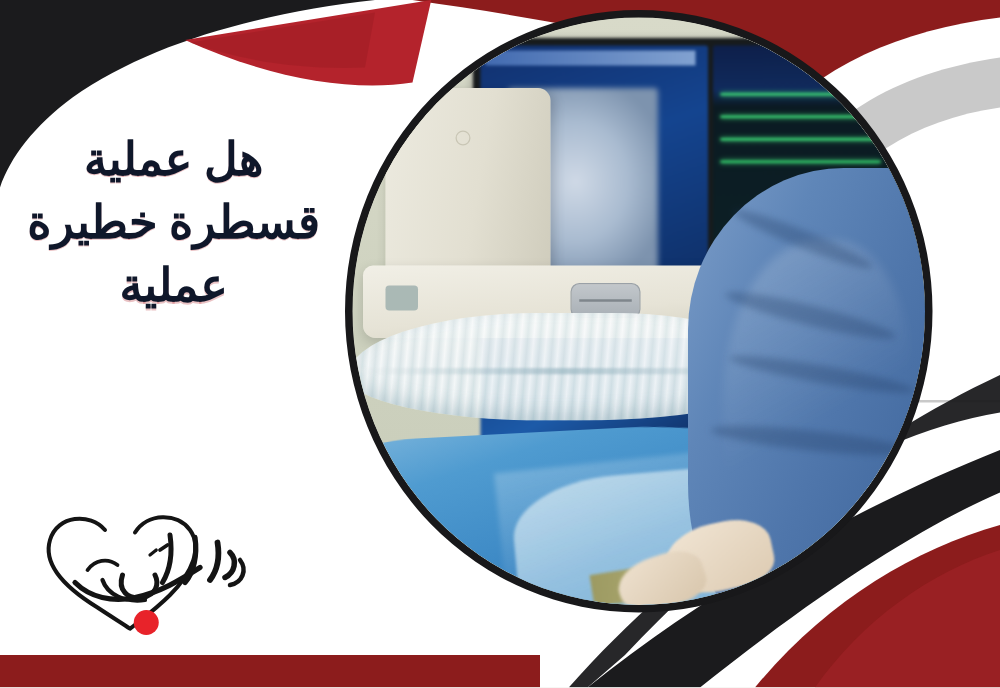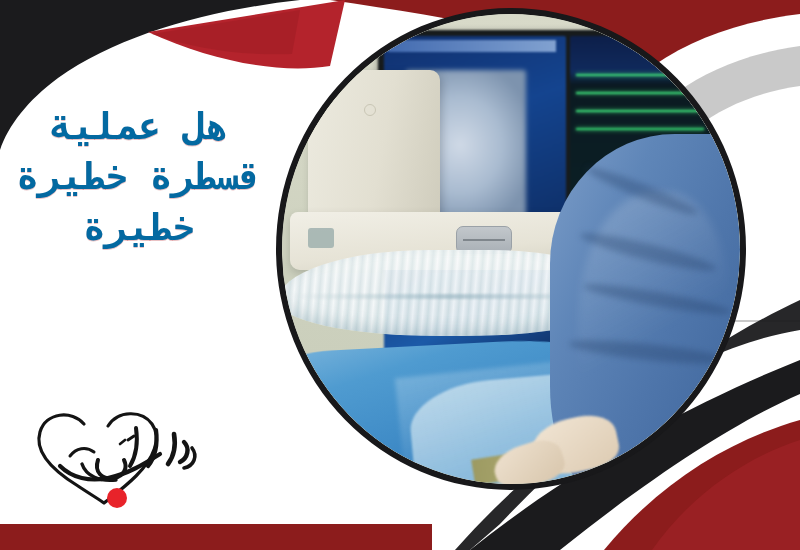--- a/index.html
+++ b/index.html
@@ -270,22 +270,22 @@
     position: absolute;
     left: 8px;
     top: 104px;
     width: 262px;
     text-align: center;
     z-index: 8;
     direction: rtl;
   }
   .headline .line {
     display: block;
-    color: #0369a1;
-    font-family: Liberation Mono, monospace;
+    color: #0f172a;
+    font-family: Liberation Serif, serif;
     font-weight: bold;
     font-size: 37px;
     line-height: 1.36;
     letter-spacing: 0px;
     white-space: nowrap;
     text-shadow: 0 1px 0 rgba(180,35,44,.28);
   }
 
   
   .logo {
@@ -382,21 +382,21 @@
       <div class="surgeon-fold sf2"></div>
       <div class="surgeon-fold sf3"></div>
       <div class="surgeon-hand"></div>
       <div class="surgeon-hand2"></div>
     </div>
   </div>
 
   <div class="headline">
     <span class="line">هل عملية</span>
     <span class="line">قسطرة خطيرة</span>
-    <span class="line">خطيرة</span>
+    <span class="line">عملية</span>
   </div>
 
   <div class="logo">
     <svg width="190" height="104" viewBox="0 0 190 104">
 
       <path d="M 60,20 C 48,6 22,8 16,28 C 10,48 28,66 54,82
                C 66,90 76,96 80,99 C 86,94 100,84 112,72
                C 130,54 138,34 128,20 C 118,6 94,6 84,22" fill="none" stroke="#141414" stroke-width="3.2" stroke-linecap="round" stroke-linejoin="round"></path>
 
       <g fill="none" stroke="#141414" stroke-linecap="round" stroke-linejoin="round">

